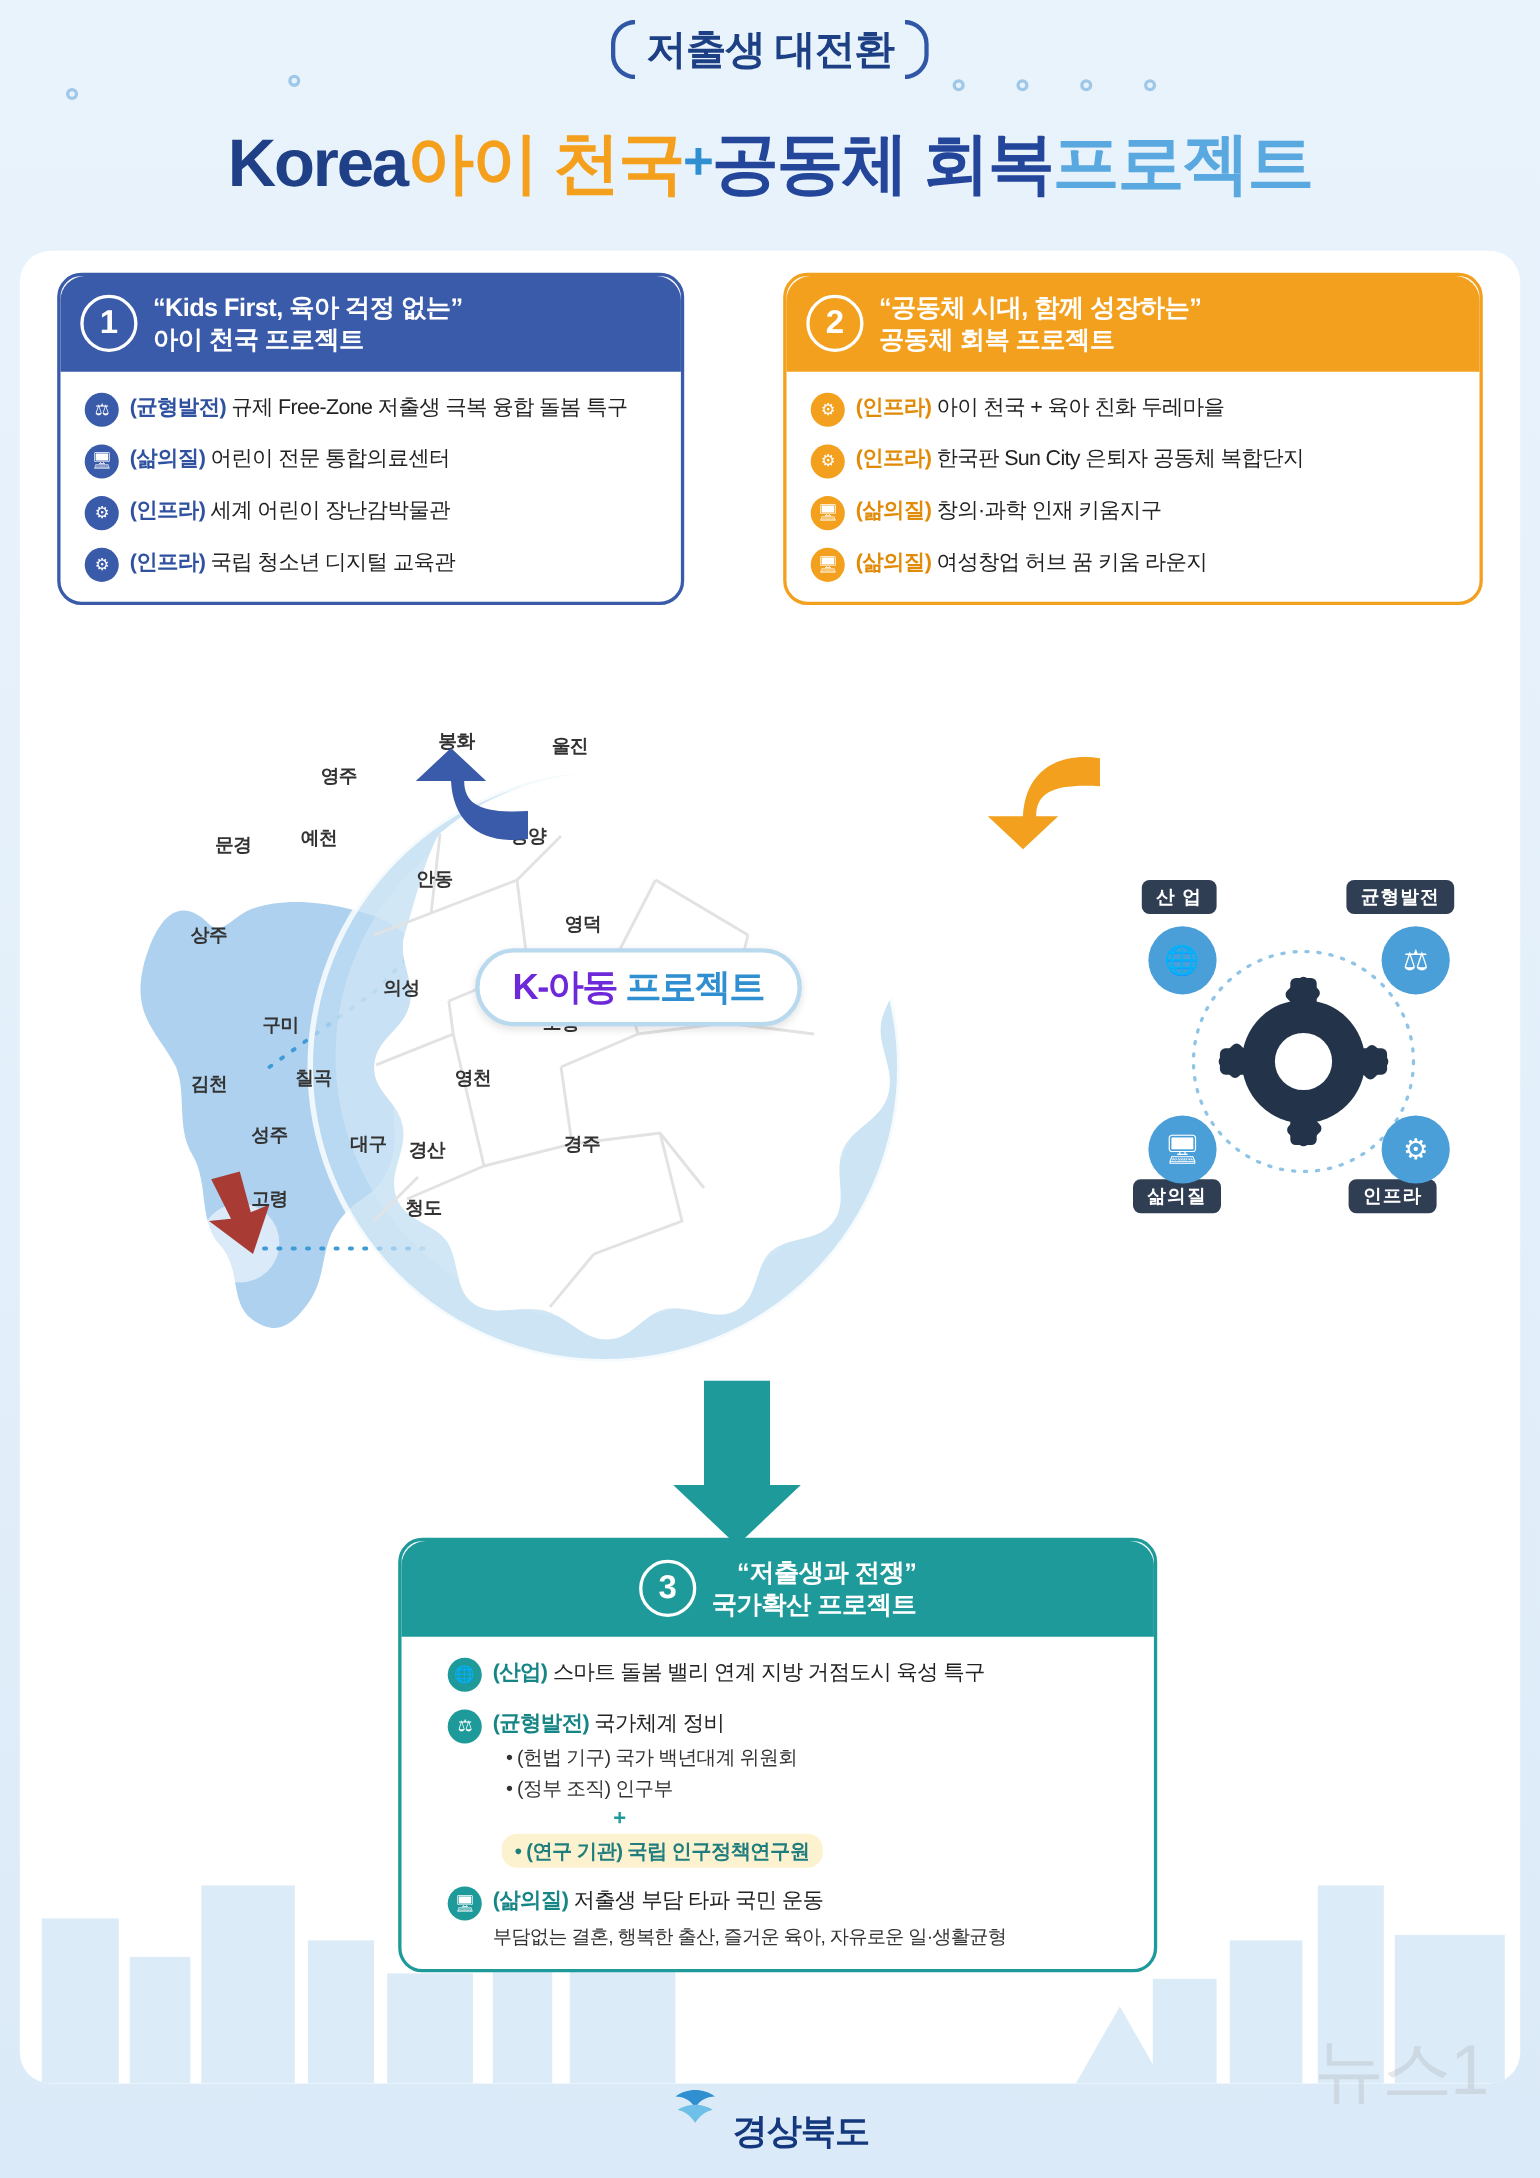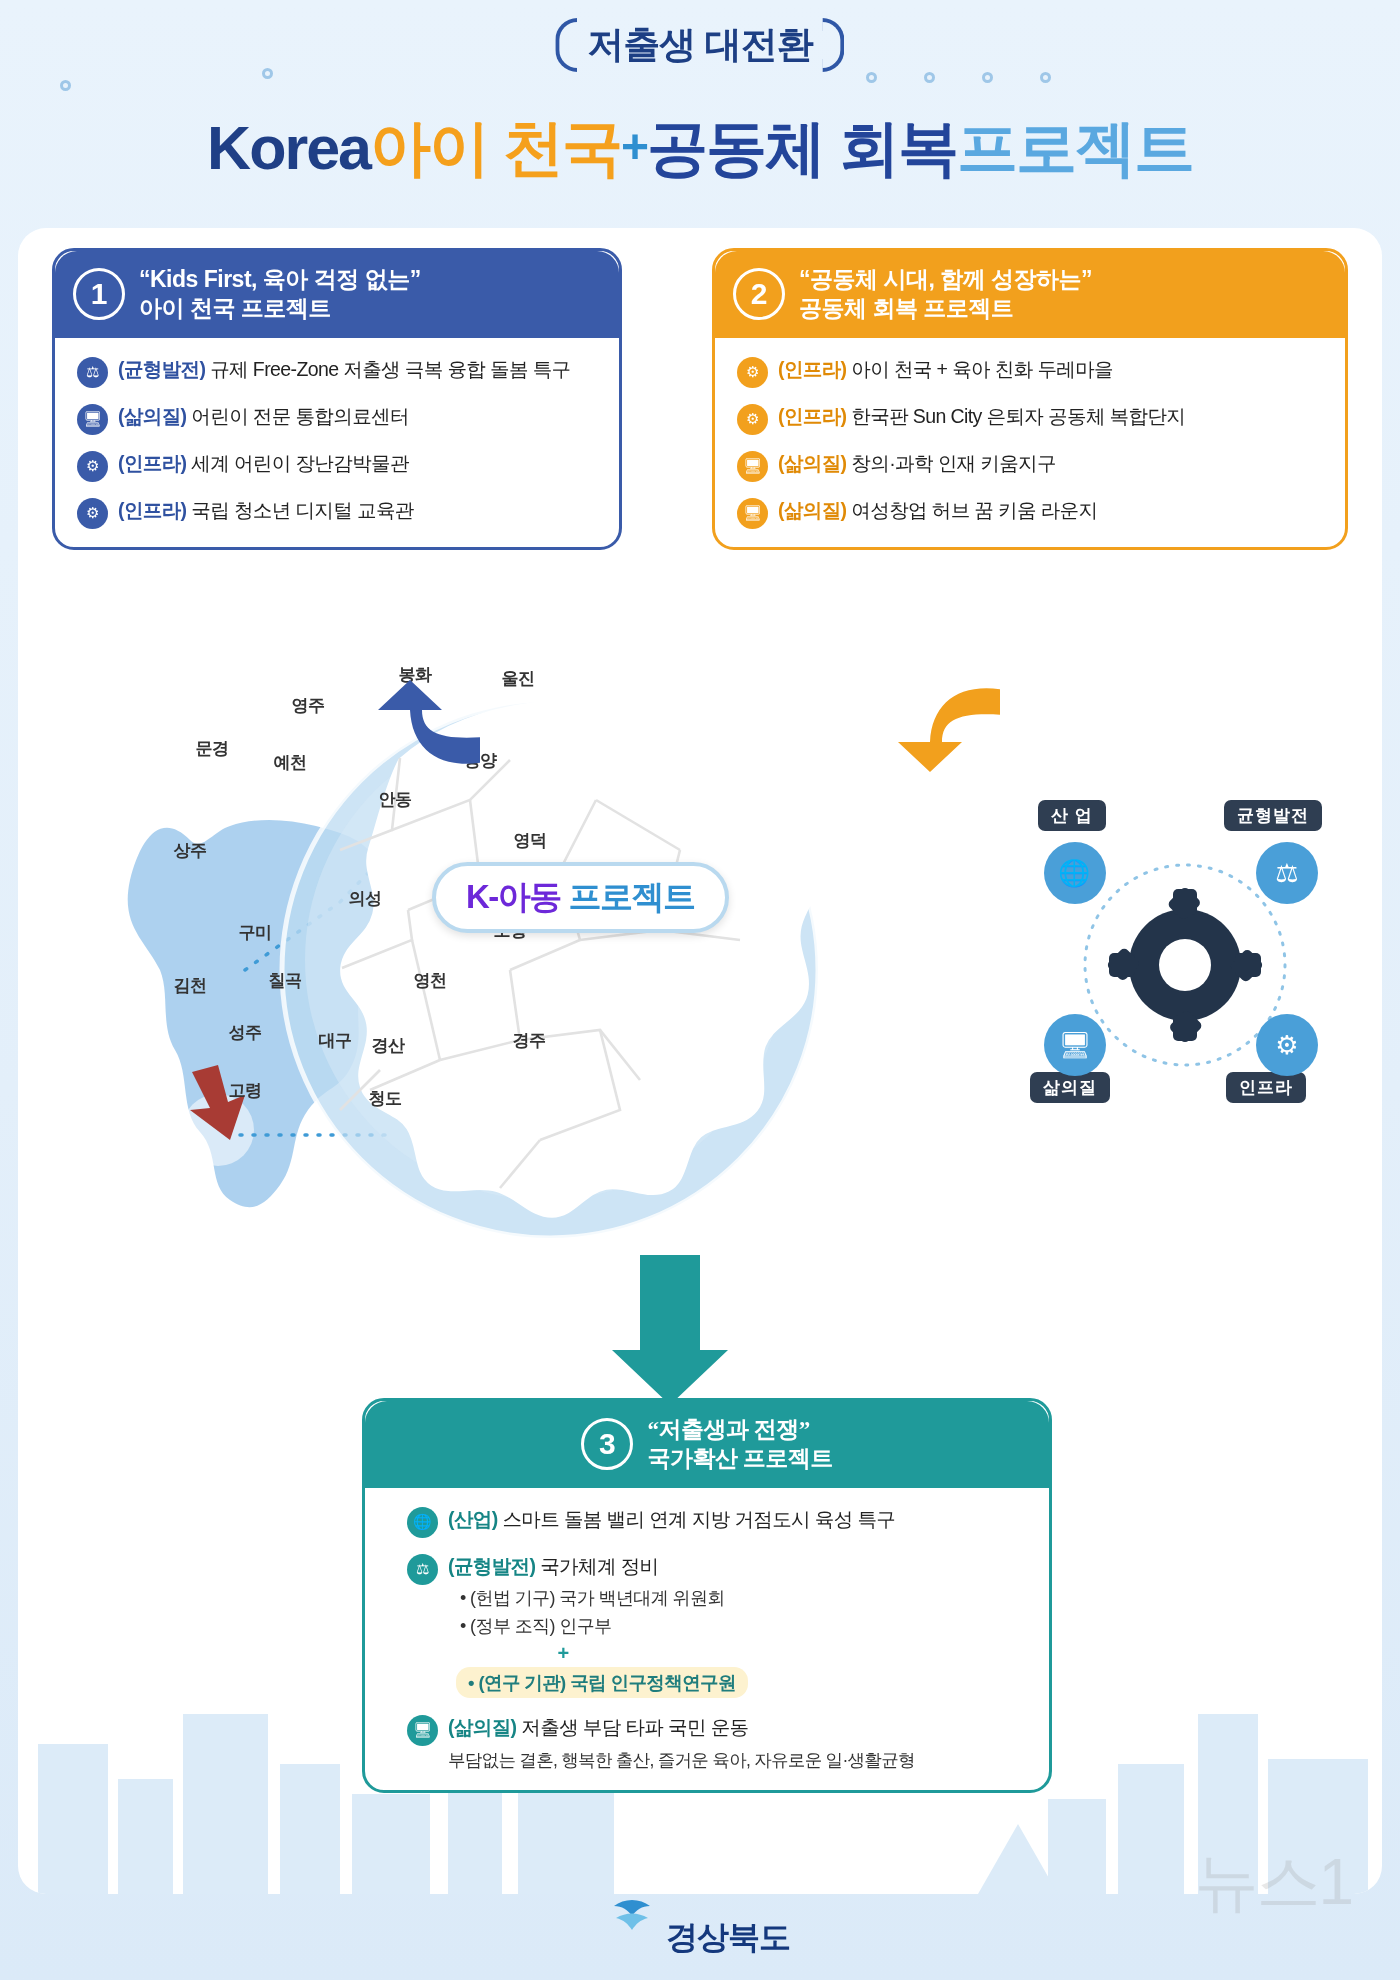--- a/index.html
+++ b/index.html
@@ -309,21 +309,21 @@
         <path d="M556,160 L640,210"></path>
       </g>
 
       <path d="M330,60 L330,-6" stroke="none"></path>
     </svg>
 
     
     <div class="map-label" style="left:268px;top:65px;">영주</div>
     <div class="map-label" style="left:375px;top:34px;">봉화</div>
     <div class="map-label" style="left:478px;top:38px;">울진</div>
-    <div class="map-label" style="left:172px;top:108px;text-align:right;">문경</div>
+    <div class="map-label" style="left:172px;top:128px;text-align:right;">문경</div>
     <div class="map-label" style="left:250px;top:122px;">예천</div>
     <div class="map-label" style="left:355px;top:130px;margin-top:29px;">안동</div>
     <div class="map-label" style="left:440px;top:120px;">영양</div>
     <div class="map-label" style="left:150px;top:210px;">상주</div>
     <div class="map-label" style="left:490px;top:200px;">영덕</div>
     <div class="map-label" style="left:325px;top:258px;">의성</div>
     <div class="map-label" style="left:215px;top:292px;">구미</div>
     <div class="map-label" style="left:470px;top:290px;">포항</div>
     <div class="map-label" style="left:150px;top:345px;">김천</div>
     <div class="map-label" style="left:245px;top:340px;">칠곡</div>
@@ -376,21 +376,21 @@
 
     <div class="gear-circle" style="left:24px;top:42px;">🌐</div>
     <div class="gear-circle" style="left:236px;top:42px;">⚖</div>
     <div class="gear-circle" style="left:24px;top:214px;">🖥</div>
     <div class="gear-circle" style="left:236px;top:214px;">⚙</div>
   </div>
 
   <div class="panel" id="panel3">
     <div class="panel-head">
       <div class="num-badge">3</div>
-      <div class="head-text" style="text-align:left;font-family:Liberation Serif, serif;">
+      <div class="head-text" style="text-align:right;">
         <div>“저출생과 전쟁”</div>
         <div>국가확산 프로젝트</div>
       </div>
     </div>
     <div class="panel-body" style="padding-left:42px;">
       <div class="row">
         <div class="ico">🌐</div>
         <div><span class="tagB">(산업)</span> <span>스마트 돌봄 밸리 연계 지방 거점도시 육성 특구</span></div>
       </div>
       <div class="row" style="margin-bottom:6px;">

